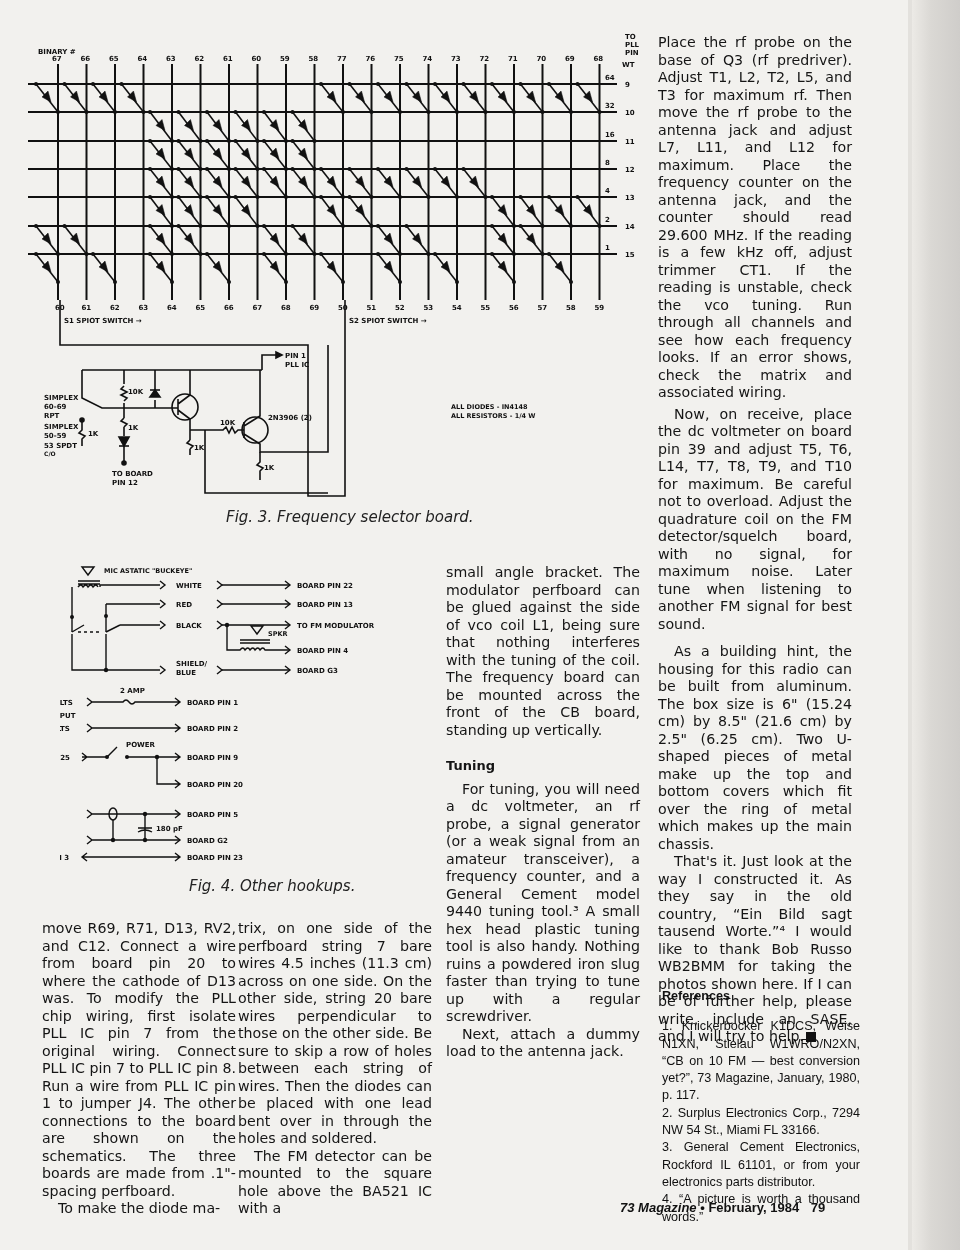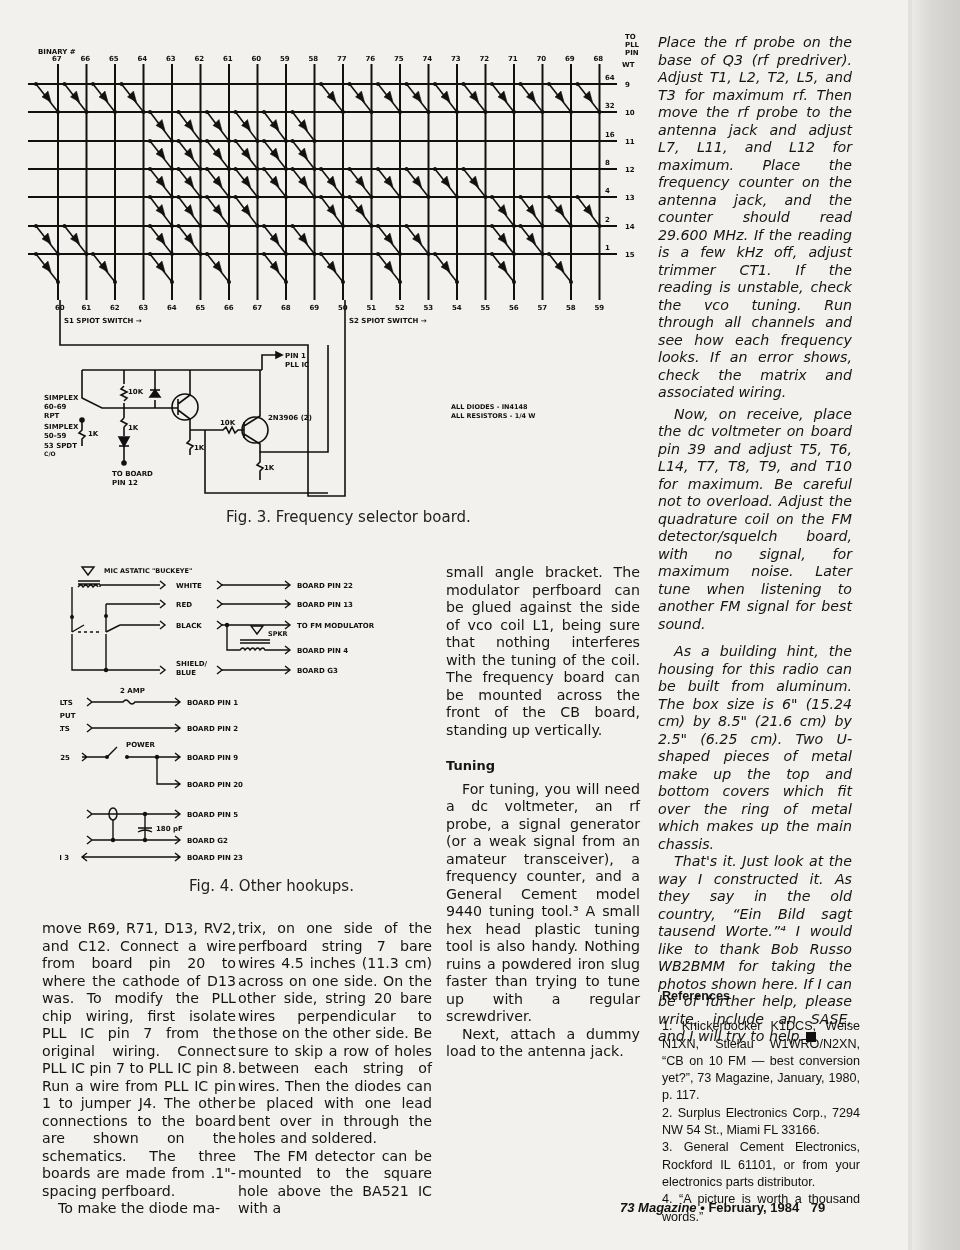--- a/index.html
+++ b/index.html
@@ -1,20 +1,20 @@
 <!DOCTYPE html>
 <html><head>
 <meta charset="utf-8">
 <style>
   html,body{margin:0;padding:0;}
   body{width:960px;height:1250px;background:#f2f1ee;position:relative;overflow:hidden;font-family:"Liberation Sans",sans-serif;color:#111;}
   .edge{position:absolute;top:0;right:0;width:48px;height:1250px;background:linear-gradient(90deg,#eceae6 0%,#dad8d4 40%,#cfcdca 100%);}
   .edge2{position:absolute;top:0;right:48px;width:4px;height:1250px;background:#e3e1dd;}
   svg text{font-family:"DejaVu Sans",sans-serif;font-weight:bold;fill:#111;}
-  .cap{position:absolute;font-family:"DejaVu Sans",sans-serif;font-size:15px;color:#222;}
+  .cap{position:absolute;font-family:"DejaVu Sans",sans-serif;font-style:italic;font-size:15px;color:#222;}
   .col{position:absolute;font-family:"DejaVu Sans",sans-serif;font-size:14.2px;line-height:17.5px;color:#151515;text-align:justify;}
   .col p{margin:0;}
   .col p.ind{text-indent:16px;}
   .col p.gap{margin-top:10px;}
   .col h3{margin:18px 0 6px 0;font-size:13px;font-weight:bold;}
   .refs{position:absolute;left:662px;top:988px;width:198px;font-family:"Liberation Sans",sans-serif;font-size:12.6px;line-height:17.3px;color:#111;}
   .refs h4{margin:0 0 13px 0;font-size:12.6px;font-weight:bold;}
   .refs p{margin:0;text-align:justify;}
   .footer{position:absolute;left:620px;top:1200px;font-family:"Liberation Sans",sans-serif;font-size:13px;font-weight:bold;color:#111;}
   .footer i{font-style:italic;}
@@ -646,21 +646,21 @@
 <div class="col" style="left:238px;top:920px;width:194px;">
   <p>trix, on one side of the perfboard string 7 bare wires 4.5 inches (11.3 cm) across on one side. On the other side, string 20 bare wires perpendicular to those on the other side. Be sure to skip a row of holes between each string of wires. Then the diodes can be placed with one lead bent over in through the holes and soldered.</p>
   <p class="ind">The FM detector can be mounted to the square hole above the BA521 IC with a</p>
 </div>
 <div class="col" style="left:446px;top:564px;width:194px;">
   <p>small angle bracket. The modulator perfboard can be glued against the side of vco coil L1, being sure that nothing interferes with the tuning of the coil. The frequency board can be mounted across the front of the CB board, standing up vertically.</p>
   <h3>Tuning</h3>
   <p class="ind">For tuning, you will need a dc voltmeter, an rf probe, a signal generator (or a weak signal from an amateur transceiver), a frequency counter, and a General Cement model 9440 tuning tool.³ A small hex head plastic tuning tool is also handy. Nothing ruins a powdered iron slug faster than trying to tune up with a regular screwdriver.</p>
   <p class="ind">Next, attach a dummy load to the antenna jack.</p>
 </div>
-<div class="col" style="left:658px;top:34px;width:194px;font-style:italic;">
+<div class="col" style="left:658px;top:34px;width:194px;">
   <p>Place the rf probe on the base of Q3 (rf predriver). Adjust T1, L2, T2, L5, and T3 for maximum rf. Then move the rf probe to the antenna jack and adjust L7, L11, and L12 for maximum. Place the frequency counter on the antenna jack, and the counter should read 29.600 MHz. If the reading is a few kHz off, adjust trimmer CT1. If the reading is unstable, check the vco tuning. Run through all channels and see how each frequency looks. If an error shows, check the matrix and associated wiring.</p>
   <p class="ind" style="margin-top:4px">Now, on receive, place the dc voltmeter on board pin 39 and adjust T5, T6, L14, T7, T8, T9, and T10 for maximum. Be careful not to overload. Adjust the quadrature coil on the FM detector/squelch board, with no signal, for maximum noise. Later tune when listening to another FM signal for best sound.</p>
   <p class="ind gap">As a building hint, the housing for this radio can be built from aluminum. The box size is 6" (15.24 cm) by 8.5" (21.6 cm) by 2.5" (6.25 cm). Two U-shaped pieces of metal make up the top and bottom covers which fit over the ring of metal which makes up the main chassis.</p>
   <p class="ind"><span>That's it. Just look at the way I constructed it. As they say in the old country, “Ein Bild sagt tausend Worte.”⁴ I would like to thank Bob Russo WB2BMM for taking the photos shown here. If I can be of further help, please write, include an SASE, and I will try to help.</span><span class="sq"></span></p>
 </div>
 
 <div class="refs">
   <h4>References</h4>
   <p>1. Knickerbocker K1DCS, Weise N1XN, Stielau W1WRO/N2XN, “CB on 10 FM — best conversion yet?”, 73 Magazine, January, 1980, p. 117.</p>
   <p>2. Surplus Electronics Corp., 7294 NW 54 St., Miami FL 33166.</p>

